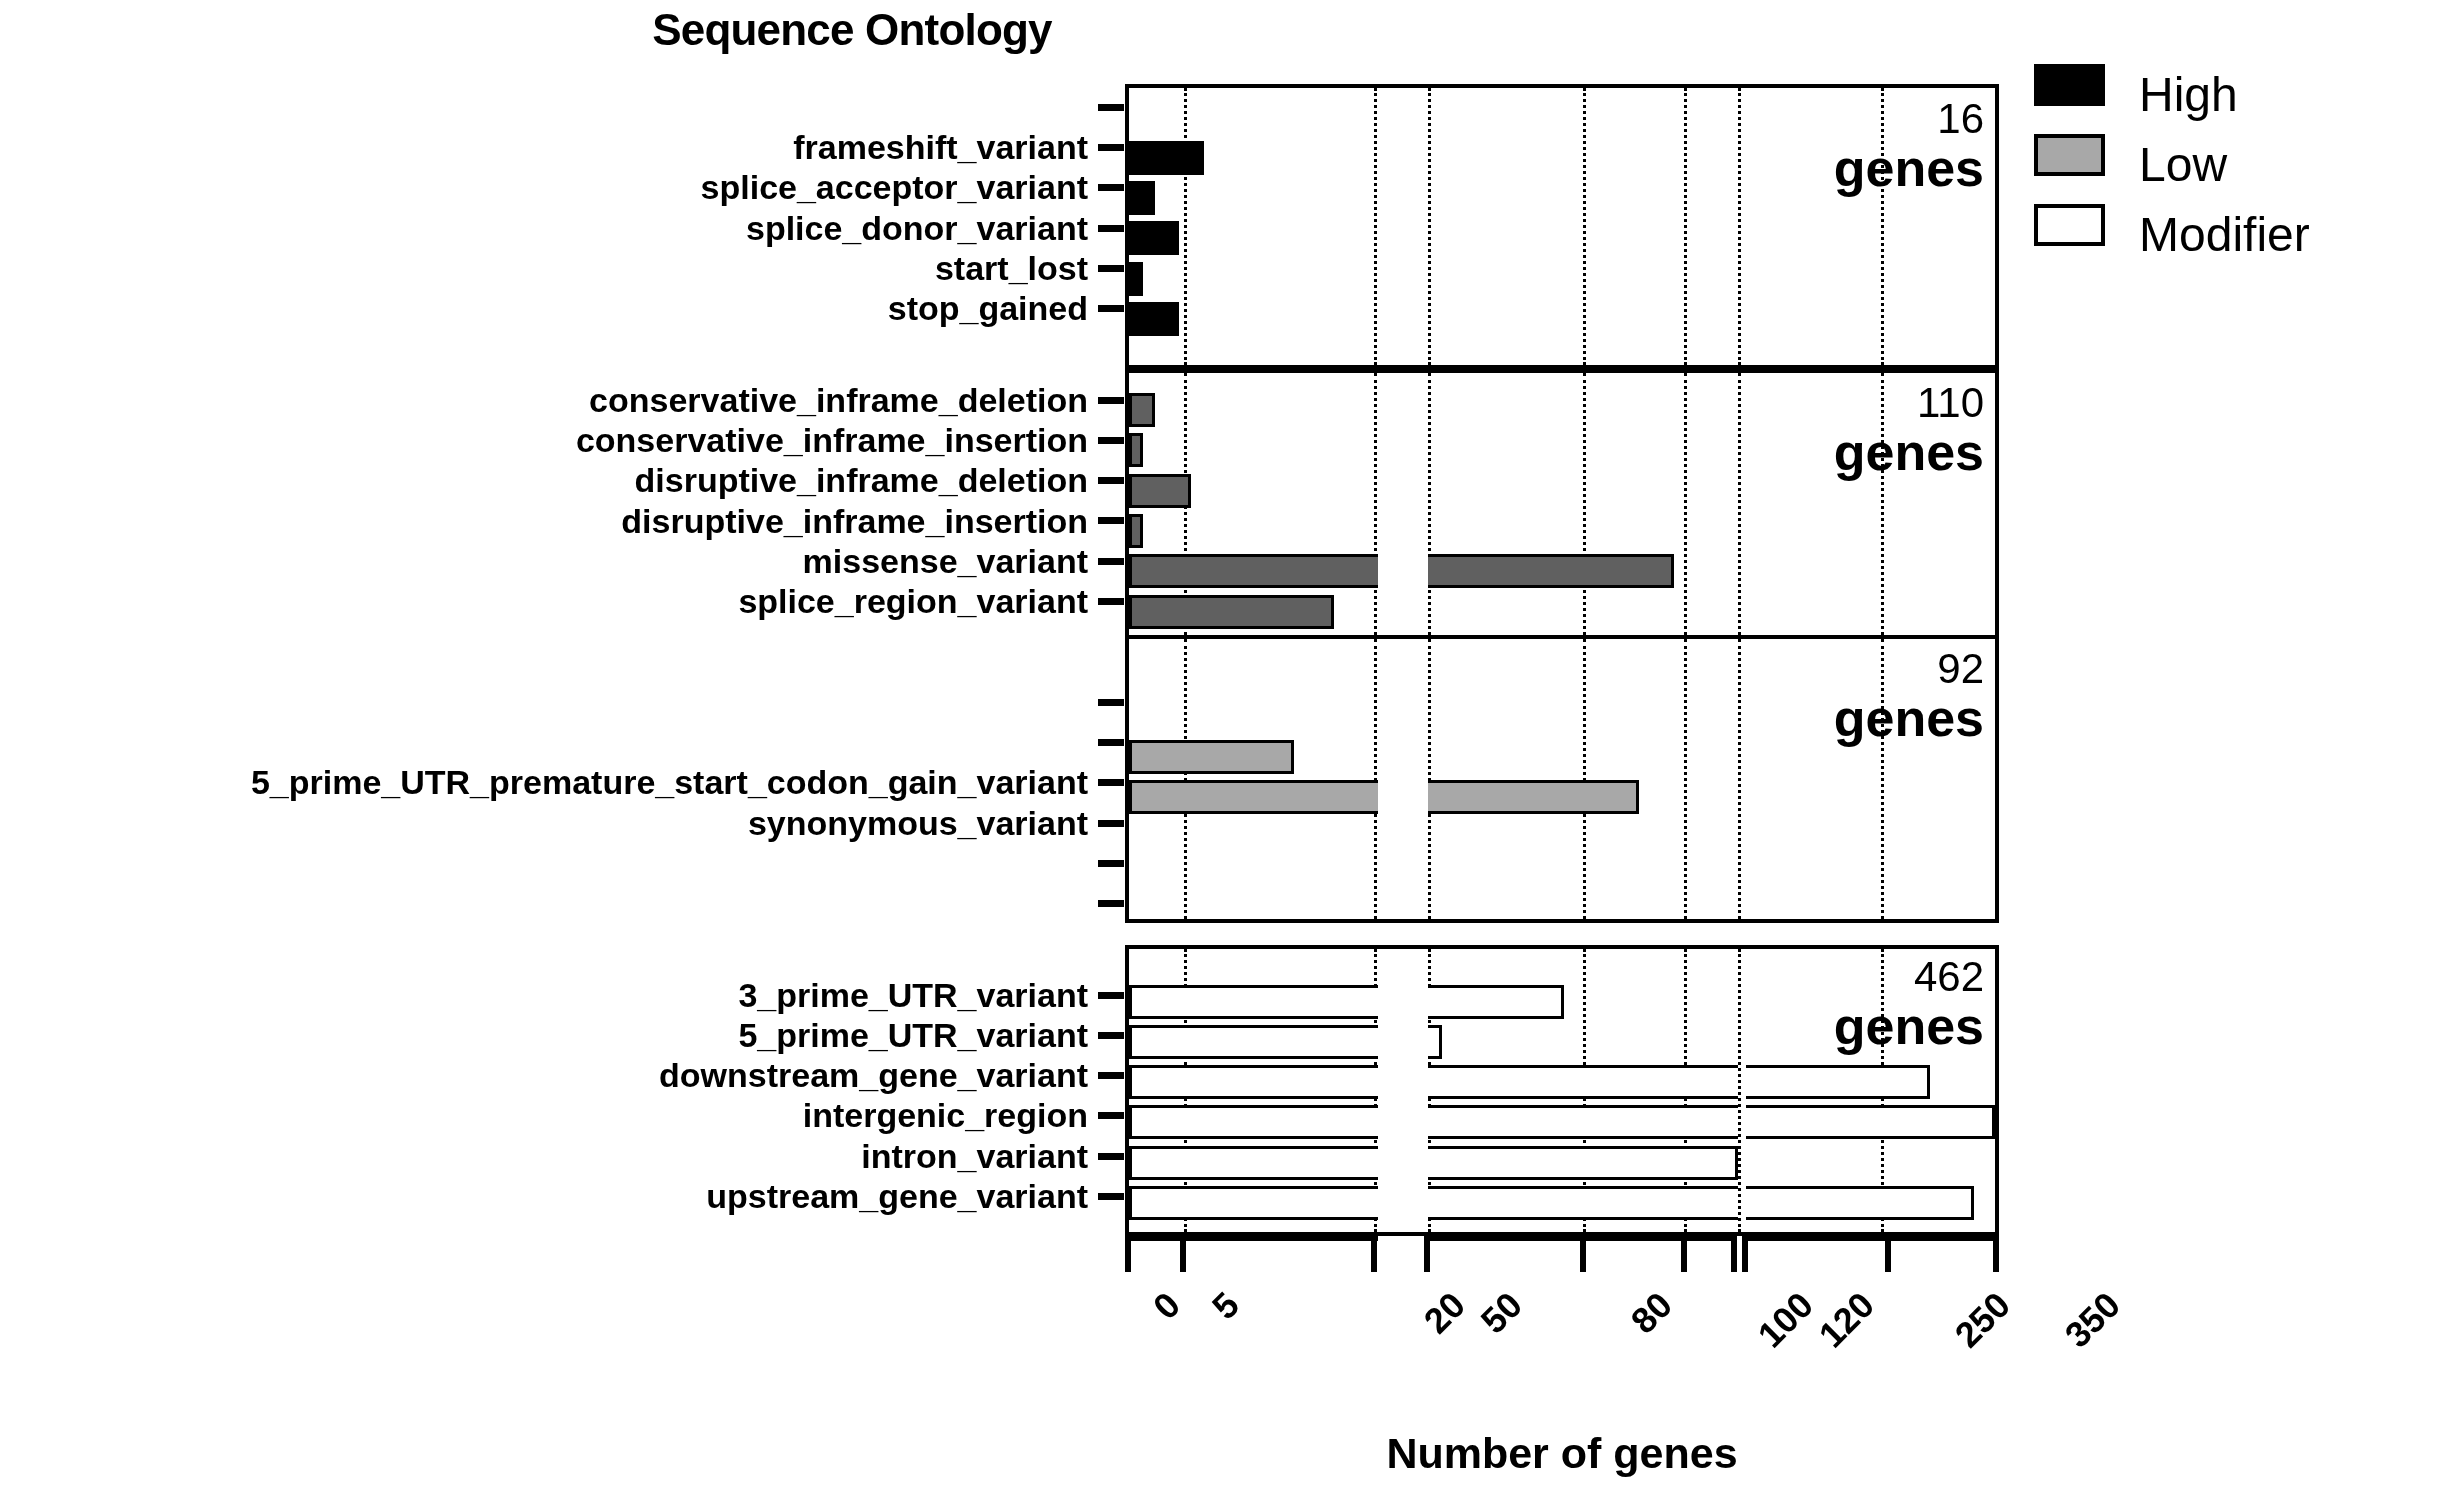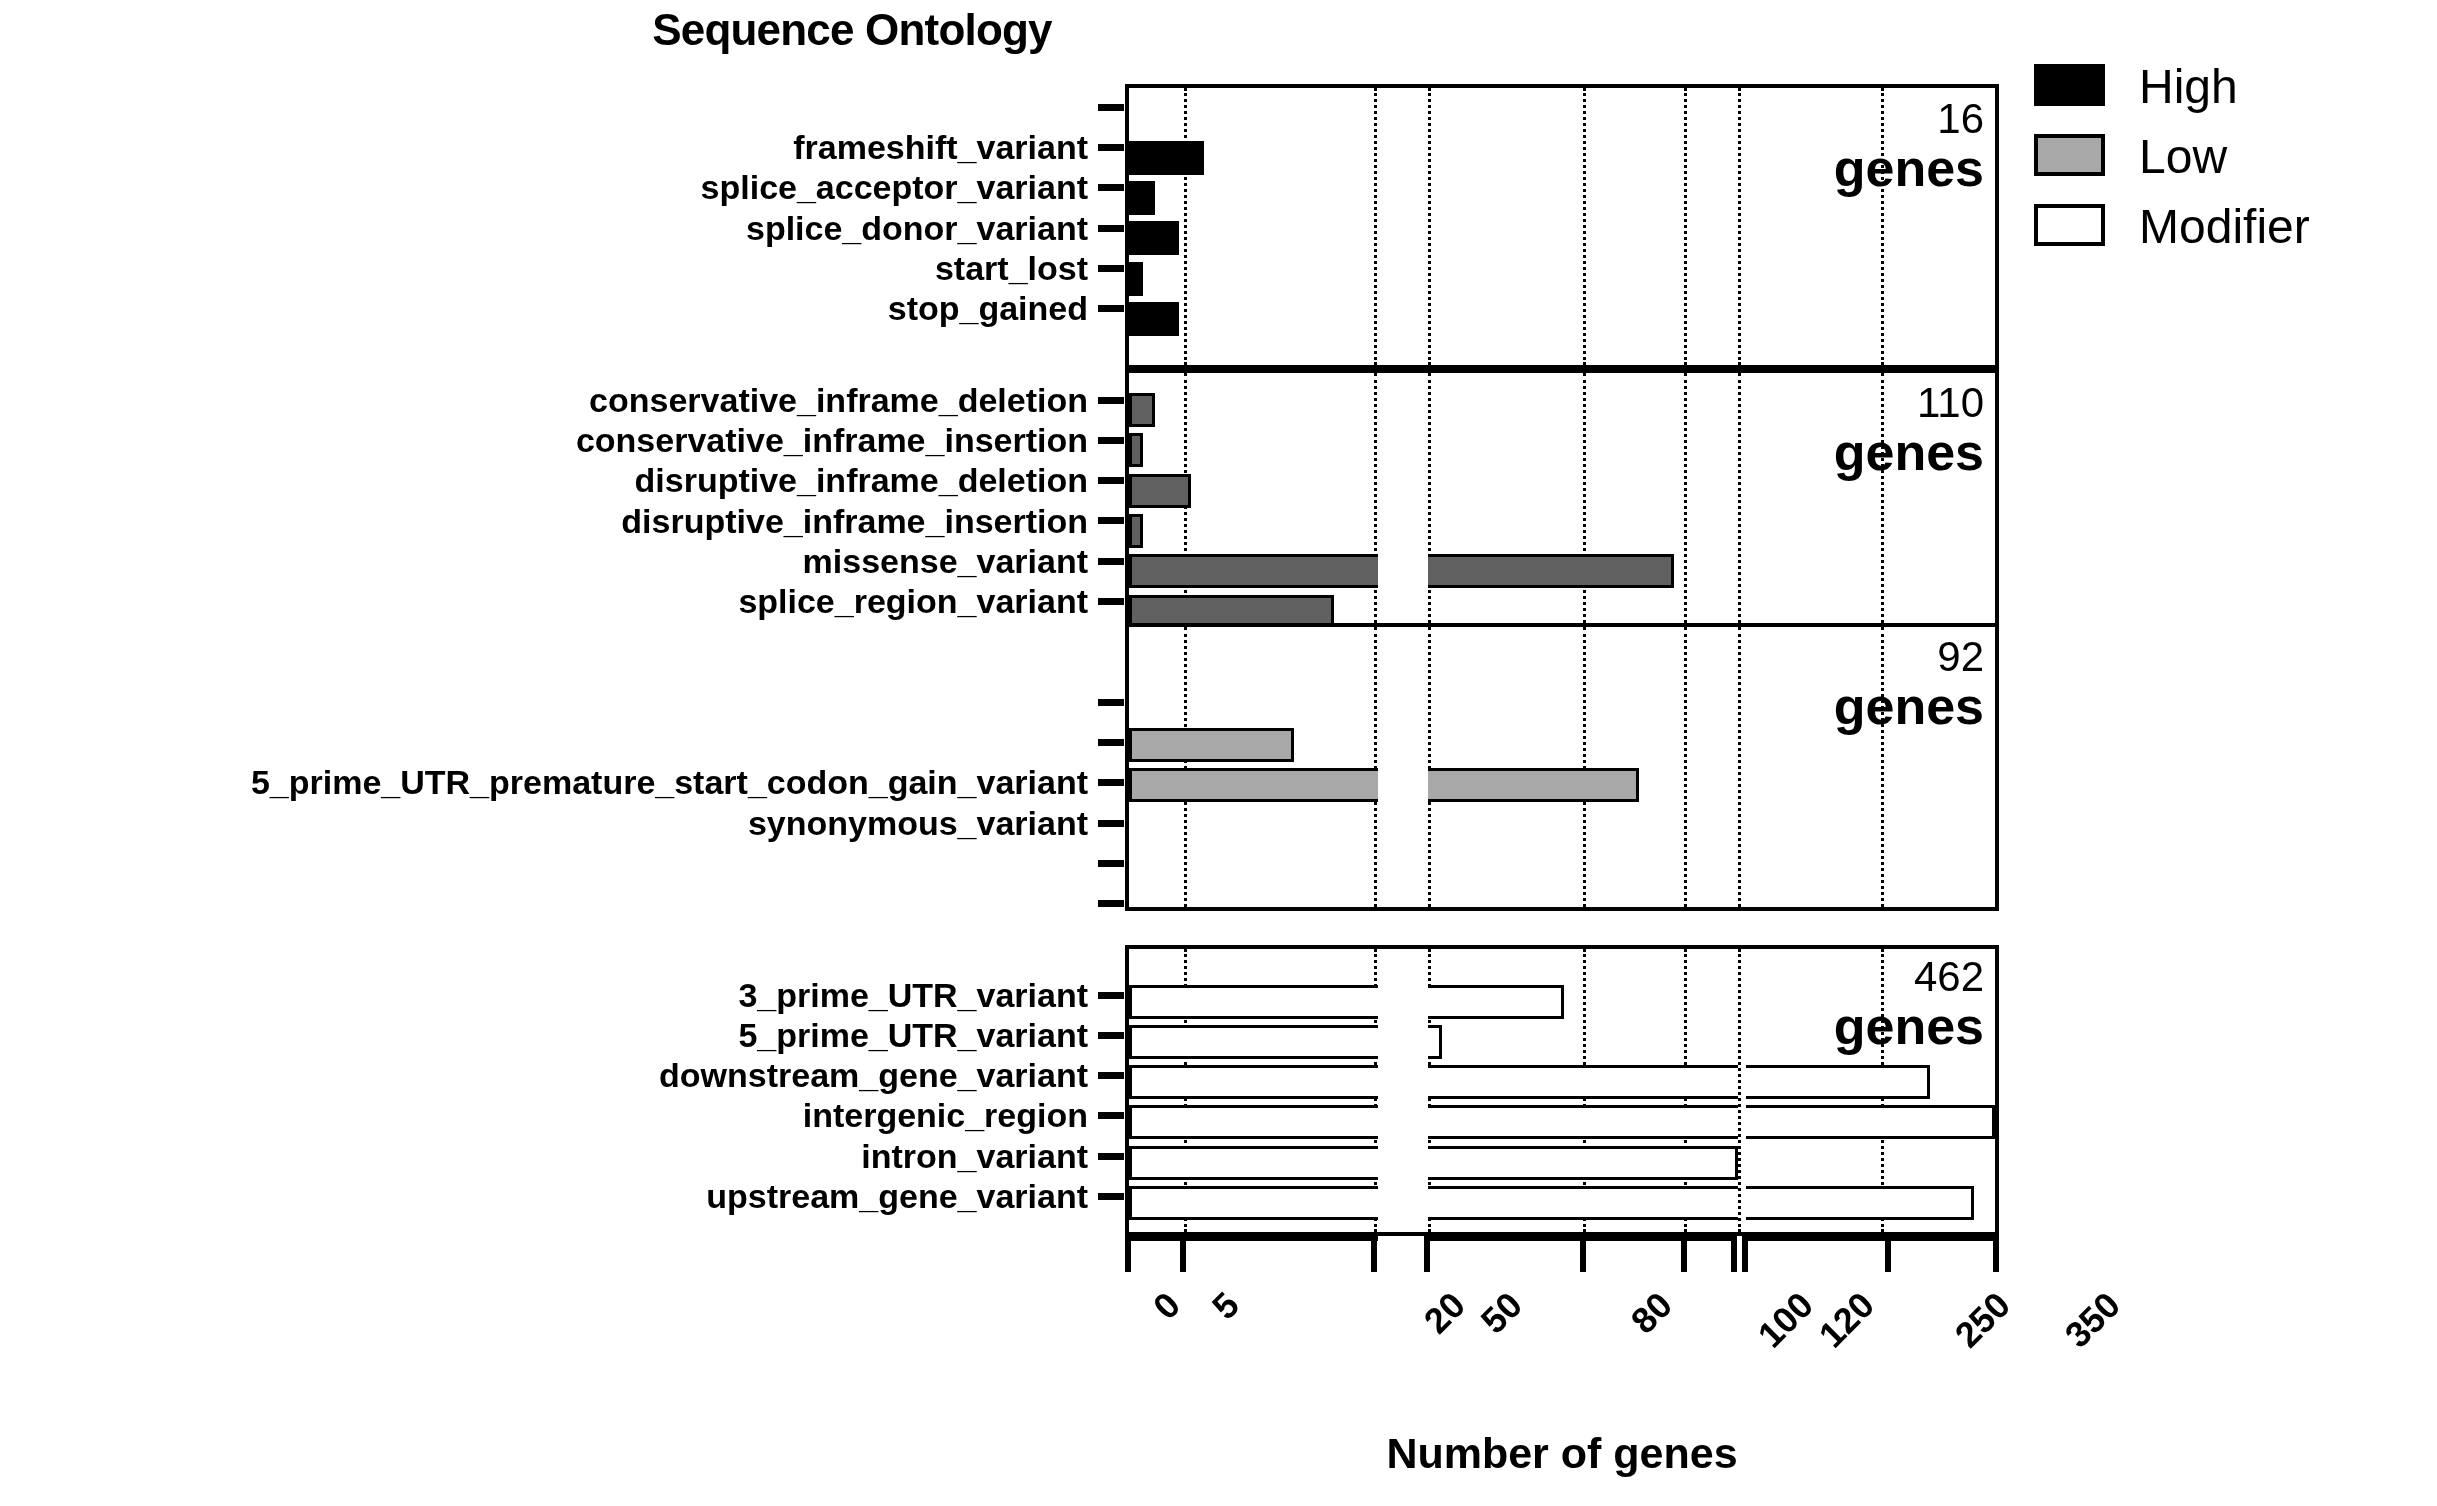--- a/index.html
+++ b/index.html
@@ -77,21 +77,21 @@
   .legend-row{position:relative; height:70px;}
   .swatch{
     position:absolute; left:0; top:7.7px; width:71px; height:42px;
     border:4.6px solid #000; box-sizing:border-box;
   }
   .sw-high{background:#000;}
   .sw-moderate{background:#606060;}
   .sw-low{background:#a8a8a8;}
   .sw-modifier{background:#fff;}
   .legend-label{
-    position:absolute; left:105px; top:0px;
+    position:absolute; left:105px; top:8px;
     font-size:48px; line-height:62px; white-space:nowrap;
   }
 </style>
 </head>
 <body>
 
 <div id="chart-title">Sequence Ontology</div>
 
 <div id="plot-area">
 
@@ -135,21 +135,21 @@
       <div class="bar moderate" style="left:0;top:181px;width:249px;border-right:none;"></div>
       <div class="bar moderate" style="left:299px;top:181px;width:246px;border-left:none;"></div>
       <div class="bar moderate" style="left:0;top:222px;width:205px;"></div>
     </div>
     <div class="count" style="top:7.7px;">
       <span class="num">110</span>
       <span class="word">genes</span>
     </div>
   </div>
 
-  <div class="panel" id="panel-low" style="top:539px;height:288px;">
+  <div class="panel" id="panel-low" style="top:551px;height:288px;">
     <div class="panel-inner">
       <div class="grid" style="left:55px"></div>
       <div class="grid" style="left:245px"></div>
       <div class="grid" style="left:299px"></div>
       <div class="grid" style="left:454px"></div>
       <div class="grid" style="left:555px"></div>
       <div class="grid" style="left:609px"></div>
       <div class="grid" style="left:752px"></div>
 
       <div class="bar low" style="left:0;top:101px;width:165px;"></div>

